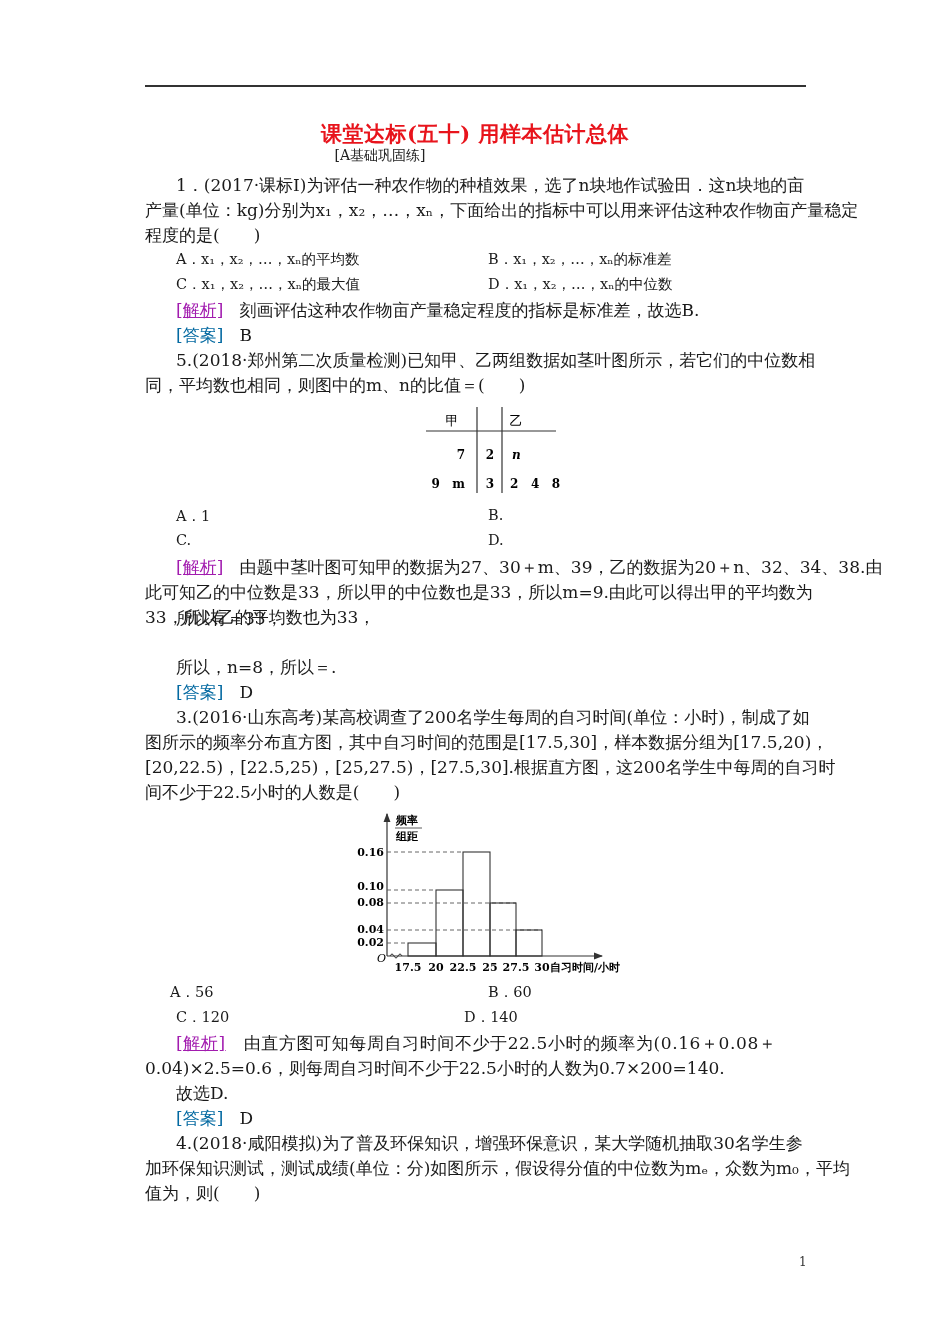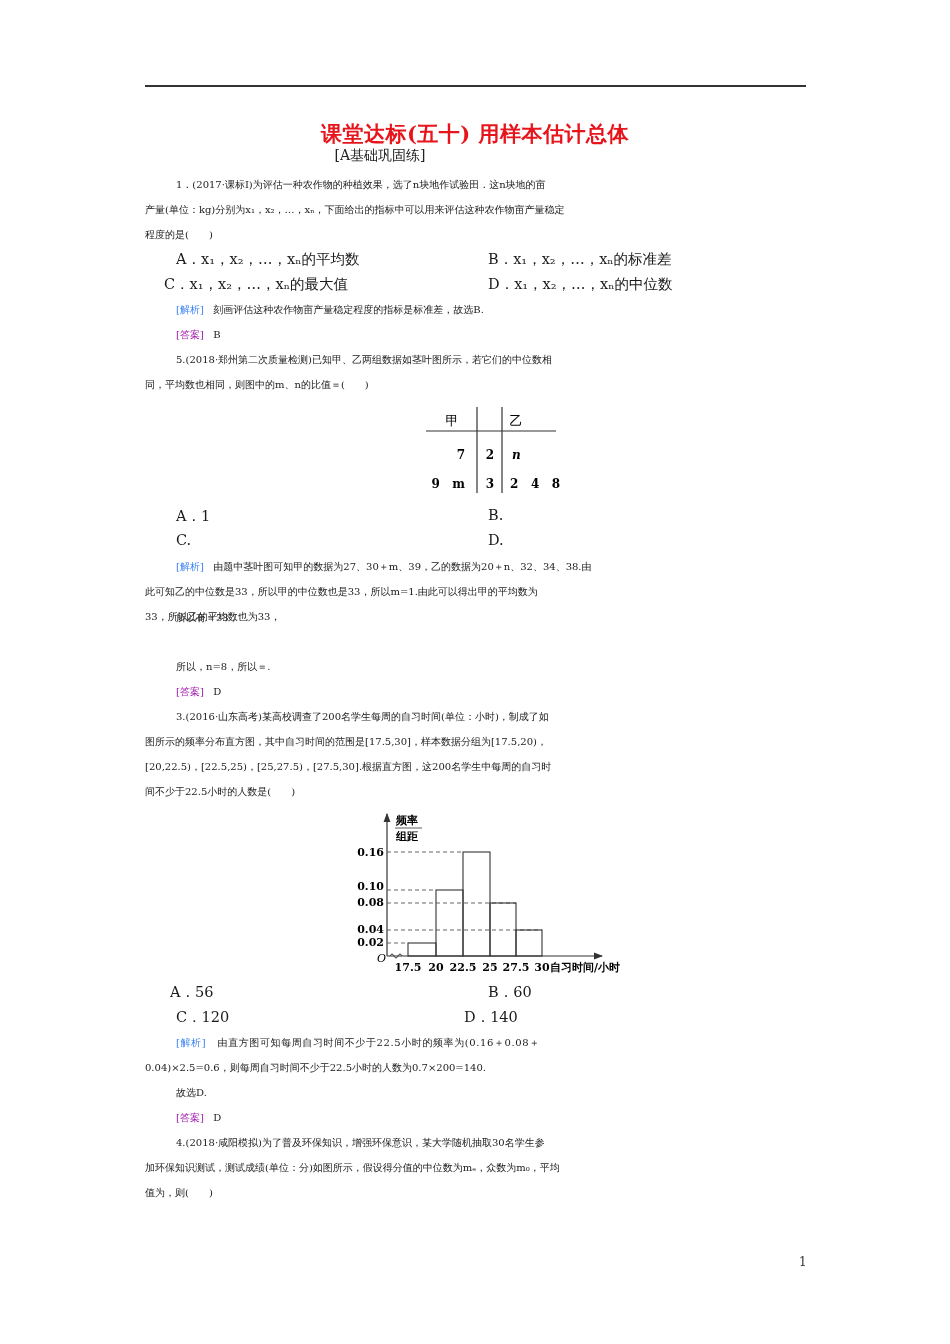--- a/index.html
+++ b/index.html
@@ -3,42 +3,42 @@
 <meta charset="utf-8">
 <style>
   html, body { margin: 0; padding: 0; background: #ffffff; }
   body { width: 950px; height: 1344px; position: relative; overflow: hidden;
          font-family: "DejaVu Serif", "Liberation Serif", serif; color: #1a1a1a; }
   .rule { position: absolute; left: 145px; top: 85px; width: 661px; height: 2px; background: #333; }
   .title { position: absolute; left: 0; width: 950px; top: 120px; text-align: center;
            color: #e8141c; font-size: 21px; font-weight: bold; letter-spacing: 0.5px; }
   .subtitle { position: absolute; left: 0; width: 760px; top: 147px; text-align: center;
               font-size: 14px; color: #222; }
-  .line { position: absolute; left: 145px; width: 665px; font-size: 10px; line-height: 20px;
+  .line { position: absolute; left: 145px; width: 665px; font-size: 17px; line-height: 20px;
           white-space: nowrap; }
   .ind { left: 176px; width: 634px; }
   .opt { position: absolute; font-size: 14.5px; white-space: nowrap; text-align: center; }
-  .lbl-blue { color: #3b82f6; }
-  .lbl-red { color: #a21caf; }
+  .lbl-blue { color: #a21caf; text-decoration: underline; }
+  .lbl-red { color: #0369a1; }
   .pageno { position: absolute; left: 799px; top: 1255px; font-size: 12px; color: #333; }
   svg text { font-family: "DejaVu Serif", "Liberation Serif", serif; }
 </style>
 </head>
 <body>
 
 <div class="rule"></div>
 <div class="title">课堂达标(五十) 用样本估计总体</div>
 <div class="subtitle">[A基础巩固练]</div>
 
 <div class="line ind" style="top:175px">1．(2017·课标Ⅰ)为评估一种农作物的种植效果，选了n块地作试验田．这n块地的亩</div>
 <div class="line" style="top:200px">产量(单位：kg)分别为x₁，x₂，…，xₙ，下面给出的指标中可以用来评估这种农作物亩产量稳定</div>
 <div class="line" style="top:225px">程度的是(　　)</div>
 <div class="opt" style="left:176px;top:250px">A．x₁，x₂，…，xₙ的平均数</div>
 <div class="opt" style="left:488px;top:250px">B．x₁，x₂，…，xₙ的标准差</div>
-<div class="opt" style="left:164px;top:275px">C．x₁，x₂，…，xₙ的最大值</div>
+<div class="opt" style="left:176px;top:275px">C．x₁，x₂，…，xₙ的最大值</div>
 <div class="opt" style="left:488px;top:275px">D．x₁，x₂，…，xₙ的中位数</div>
 <div class="line ind" style="top:300px">
   <span class="lbl-blue">[解析]</span>&nbsp;&nbsp;
   <span>刻画评估这种农作物亩产量稳定程度的指标是标准差，故选B.</span>
 </div>
 <div class="line ind" style="top:325px">
   <span class="lbl-red">[答案]</span>&nbsp;&nbsp;
   <span>B</span>
 </div>
 
@@ -60,21 +60,21 @@
 </svg>
 
 <div class="opt" style="left:176px;top:507px">A．1</div>
 <div class="opt" style="left:488px;top:507px">B.</div>
 <div class="opt" style="left:176px;top:532px">C.</div>
 <div class="opt" style="left:488px;top:532px">D.</div>
 <div class="line ind" style="top:557px">
   <span class="lbl-blue">[解析]</span>&nbsp;&nbsp;
   <span>由题中茎叶图可知甲的数据为27、30＋m、39，乙的数据为20＋n、32、34、38.由</span>
 </div>
-<div class="line" style="top:582px">此可知乙的中位数是33，所以甲的中位数也是33，所以m=1.由此可以得出甲的平均数为</div>
+<div class="line" style="top:582px">此可知乙的中位数是33，所以甲的中位数也是33，所以m=9.由此可以得出甲的平均数为</div>
 <div class="line" style="top:607px">33，所以乙的平均数也为33，</div>
 <div class="line ind" style="top:608px">所以有＝33，</div>
 <div class="line ind" style="top:657px">所以，n=8，所以＝.</div>
 <div class="line ind" style="top:682px">
   <span class="lbl-red">[答案]</span>&nbsp;&nbsp;
   <span>D</span>
 </div>
 
 <div class="line ind" style="top:707px">3.(2016·山东高考)某高校调查了200名学生每周的自习时间(单位：小时)，制成了如</div>
 <div class="line" style="top:732px">图所示的频率分布直方图，其中自习时间的范围是[17.5,30]，样本数据分组为[17.5,20)，</div>

